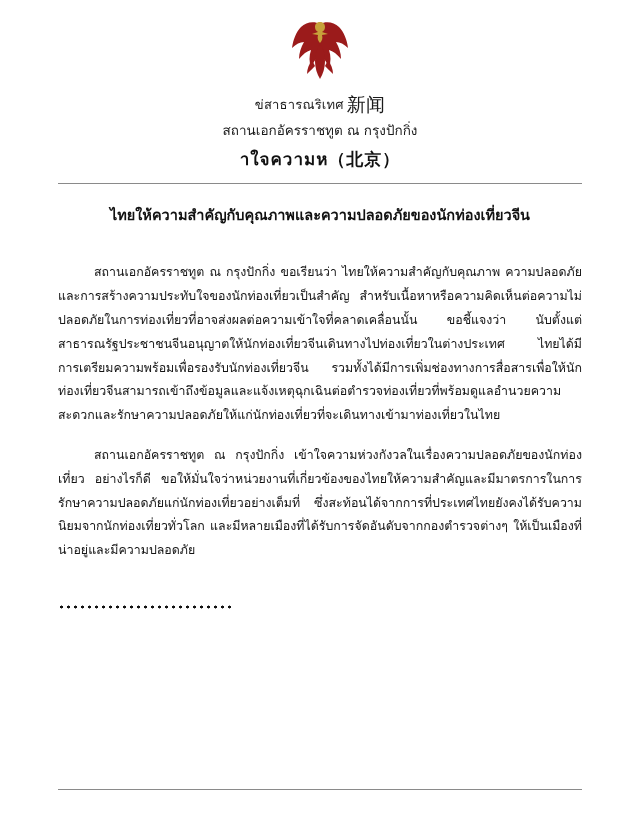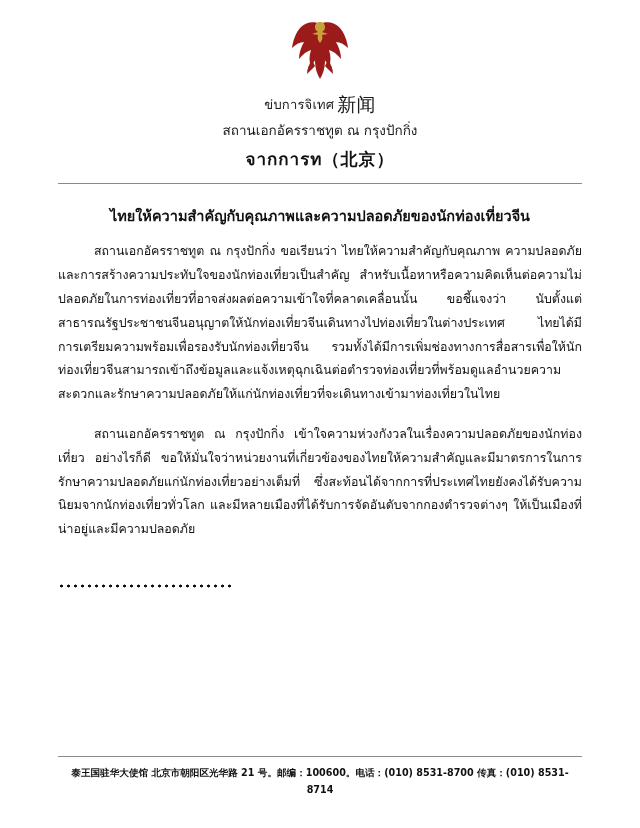--- a/index.html
+++ b/index.html
@@ -74,25 +74,26 @@
   }
 
   
   .doc-title {
     text-align: center;
     font-size: 14.5px;
     font-weight: 700;
     color: #111111;
     margin-top: 22px;
     line-height: 1.5;
+    font-family: Liberation Mono, monospace;
   }
 
   
   .body-text {
-    margin-top: 12px;
+    margin-top: 33px;
   }
   .para {
     font-size: 12.4px;
     line-height: 1.92;
     color: #141414;
     text-align: justify;
     text-indent: 36px;
     margin: 0 0 16px 0;
     word-break: break-word;
   }
@@ -154,35 +155,34 @@
 
           <path d="M24 44 C21 48 19 53 19 58 C22 55 25 52 27 50 Z"></path>
           <path d="M40 44 C43 48 45 53 45 58 C42 55 39 52 37 50 Z"></path>
         </g>
       </svg>
     </div>
   </div>
 
   <div class="header-lines">
     <div class="line-1">
-      <span>ข่บการจิเทศ</span><span class="big">新闻</span>
+      <span>ข่สาธารณริเทศ</span><span class="big">新闻</span>
     </div>
     <div class="line-2">สถานเอกอัครราชทูต ณ กรุงปักกิ่ง</div>
-    <div class="line-3">จากการท（北京）</div>
+    <div class="line-3">าใจความห（北京）</div>
   </div>
 
   <hr class="rule">
 
   <div class="doc-title">ไทยให้ความสำคัญกับคุณภาพและความปลอดภัยของนักท่องเที่ยวจีน</div>
 
   <div class="body-text">
     <p class="para">สถานเอกอัครราชทูต ณ กรุงปักกิ่ง ขอเรียนว่า ไทยให้ความสำคัญกับคุณภาพ ความปลอดภัย และการสร้างความประทับใจของนักท่องเที่ยวเป็นสำคัญ สำหรับเนื้อหาหรือความคิดเห็นต่อความไม่ปลอดภัยในการท่องเที่ยวที่อาจส่งผลต่อความเข้าใจที่คลาดเคลื่อนนั้น ขอชี้แจงว่า นับตั้งแต่สาธารณรัฐประชาชนจีนอนุญาตให้นักท่องเที่ยวจีนเดินทางไปท่องเที่ยวในต่างประเทศ ไทยได้มีการเตรียมความพร้อมเพื่อรองรับนักท่องเที่ยวจีน รวมทั้งได้มีการเพิ่มช่องทางการสื่อสารเพื่อให้นักท่องเที่ยวจีนสามารถเข้าถึงข้อมูลและแจ้งเหตุฉุกเฉินต่อตำรวจท่องเที่ยวที่พร้อมดูแลอำนวยความสะดวกและรักษาความปลอดภัยให้แก่นักท่องเที่ยวที่จะเดินทางเข้ามาท่องเที่ยวในไทย</p>
     <p class="para">สถานเอกอัครราชทูต ณ กรุงปักกิ่ง เข้าใจความห่วงกังวลในเรื่องความปลอดภัยของนักท่องเที่ยว อย่างไรก็ดี ขอให้มั่นใจว่าหน่วยงานที่เกี่ยวข้องของไทยให้ความสำคัญและมีมาตรการในการรักษาความปลอดภัยแก่นักท่องเที่ยวอย่างเต็มที่ ซึ่งสะท้อนได้จากการที่ประเทศไทยยังคงได้รับความนิยมจากนักท่องเที่ยวทั่วโลก และมีหลายเมืองที่ได้รับการจัดอันดับจากกองตำรวจต่างๆ ให้เป็นเมืองที่น่าอยู่และมีความปลอดภัย</p>
   </div>
 
   <div class="dot-sep"></div>
 
   <div class="footer">
     <hr class="footer-rule">
-    <div class="footer-line cn">泰王国驻华大使馆 北京市朝阳区光华路 21 号。邮编：100600。电话：(010) 8531-8700 传真：(010) 8531-8714</div>
   </div>
 
 </div>
 
 </body></html>

